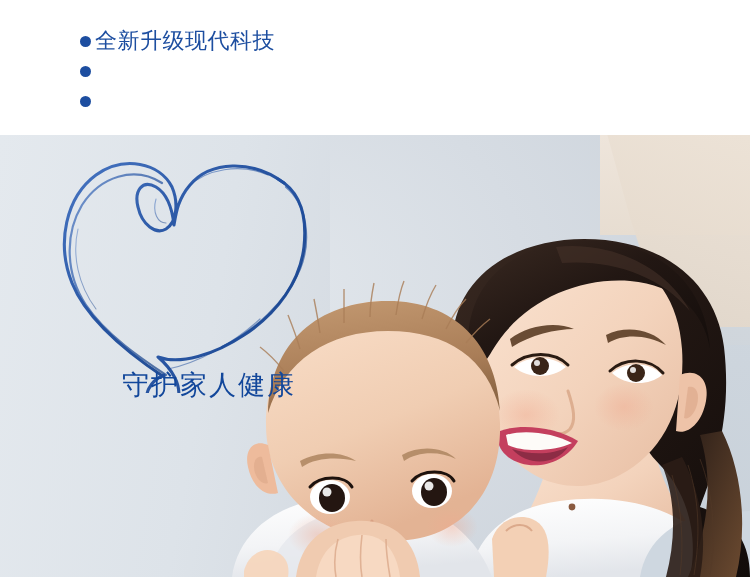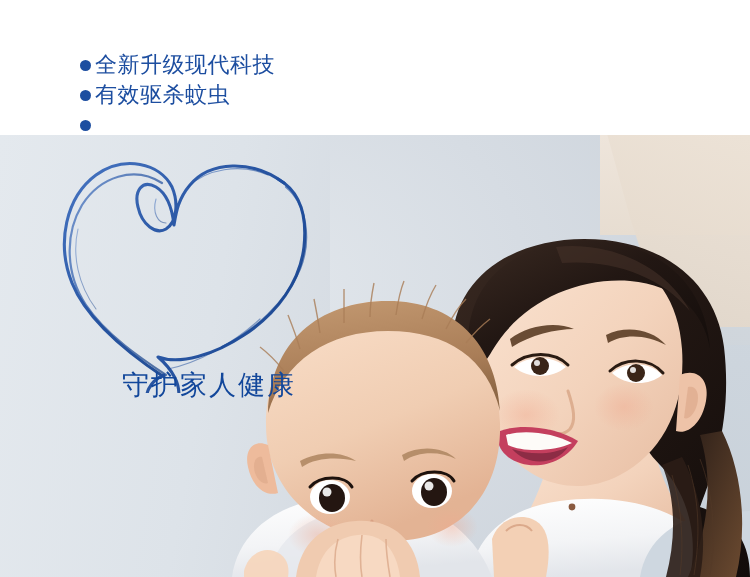--- a/index.html
+++ b/index.html
@@ -9,21 +9,20 @@
     position:relative;
     width:750px;height:577px;
     overflow:hidden;
     background:#ffffff;
   }
 
   
   #header{
     position:absolute;left:0;top:0;width:750px;height:135px;
     background:#ffffff;
-    margin-top:24px;
   }
   .feature-list{
     position:absolute;left:80px;top:26px;
     margin:0;padding:0;list-style:none;
   }
   .feature-item{
     display:flex;align-items:center;
     height:30px;
     white-space:nowrap;
   }
@@ -101,21 +100,20 @@
   <div id="header">
     <ul class="feature-list">
 
       <li class="feature-item">
         <span class="bullet"></span>
         <span class="feature-text">全新升级现代科技</span>
       </li>
 
       <li class="feature-item">
         <span class="bullet"></span>
-        <span class="feature-text">有效驱杀蚊虫</span>
       </li>
 
       <li class="feature-item">
         <span class="bullet"></span>
       </li>
 
     </ul>
   </div>
 
   <div id="photo">

